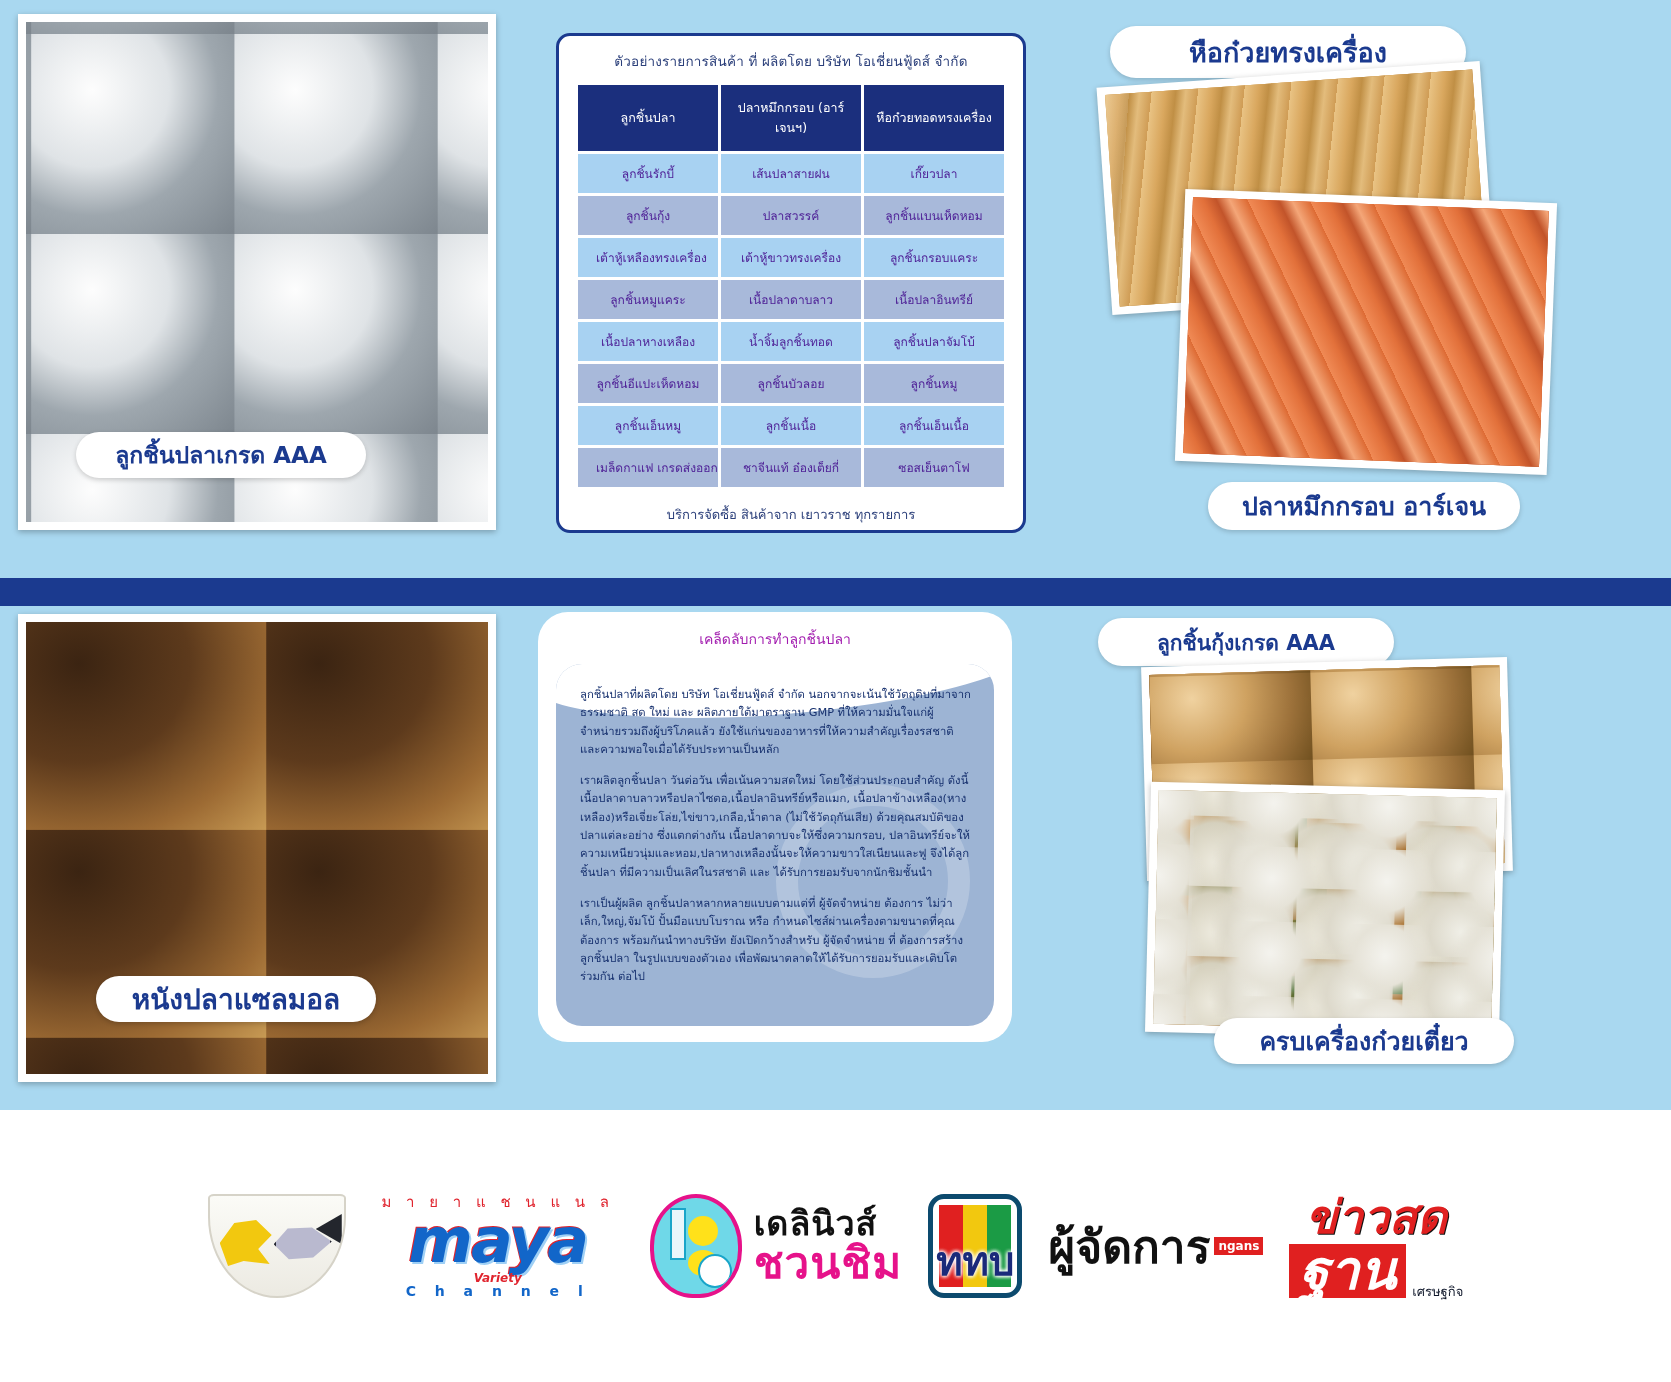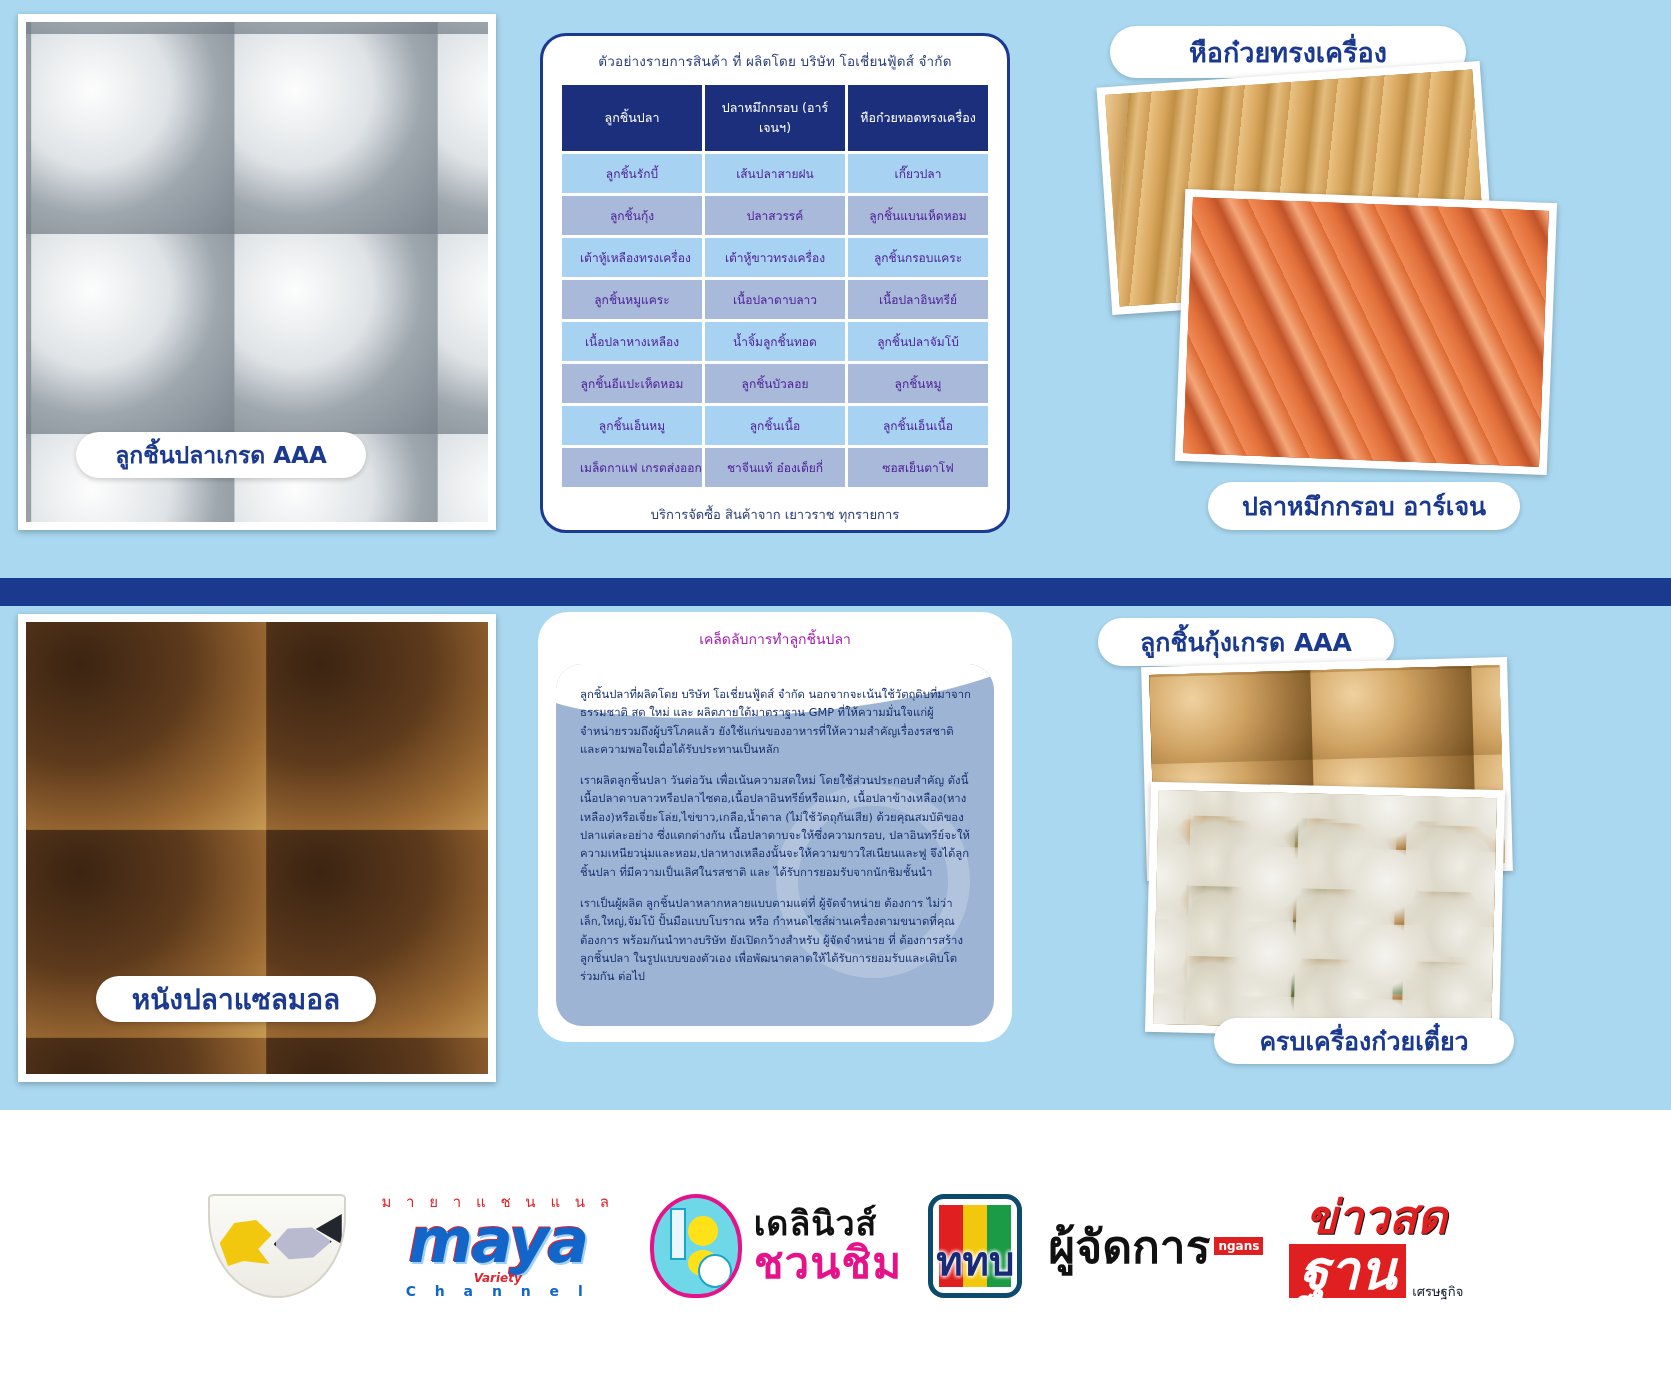--- a/index.html
+++ b/index.html
@@ -115,26 +115,26 @@
     align-items: center;
     justify-content: center;
     text-align: center;
     box-shadow: 0 2px 5px rgba(0,0,0,.18);
     white-space: nowrap;
   }
 
   
   #table-card {
     position: absolute;
-    left: 540px;
+    left: 556px;
     top: 33px;
     width: 470px;
     height: 500px;
     background: #ffffff;
-    border-radius: 26px;
+    border-radius: 14px;
     border: 3px solid #1b3a8f;
     padding: 14px 16px 10px 16px;
   }
   #table-title {
     text-align: center;
     font-size: 13.5px;
     color: #2b3f7a;
     margin-bottom: 10px;
     letter-spacing: .2px;
   }
@@ -455,21 +455,21 @@
 <div id="secret-card">
   <div id="secret-card-bg"></div>
   <div id="secret-title">เคล็ดลับการทำลูกชิ้นปลา</div>
   <div id="secret-body">
     <p class="body-para">ลูกชิ้นปลาที่ผลิตโดย บริษัท โอเชี่ยนฟู้ดส์ จำกัด นอกจากจะเน้นใช้วัตถุดิบที่มาจากธรรมชาติ สด ใหม่ และ ผลิตภายใต้มาตราฐาน GMP ที่ให้ความมั่นใจแก่ผู้จำหน่ายรวมถึงผู้บริโภคแล้ว ยังใช้แก่นของอาหารที่ให้ความสำคัญเรื่องรสชาติและความพอใจเมื่อได้รับประทานเป็นหลัก</p>
     <p class="body-para">เราผลิตลูกชิ้นปลา วันต่อวัน เพื่อเน้นความสดใหม่ โดยใช้ส่วนประกอบสำคัญ ดังนี้ เนื้อปลาดาบลาวหรือปลาไซตอ,เนื้อปลาอินทรีย์หรือแมก, เนื้อปลาข้างเหลือง(หางเหลือง)หรือเจี่ยะโล่ย,ไข่ขาว,เกลือ,น้ำตาล (ไม่ใช้วัตถุกันเสีย) ด้วยคุณสมบัติของปลาแต่ละอย่าง ซึ่งแตกต่างกัน เนื้อปลาดาบจะให้ซึ่งความกรอบ, ปลาอินทรีย์จะให้ความเหนียวนุ่มและหอม,ปลาหางเหลืองนั้นจะให้ความขาวใสเนียนและฟู จึงได้ลูกชิ้นปลา ที่มีความเป็นเลิศในรสชาติ และ ได้รับการยอมรับจากนักชิมชั้นนำ</p>
     <p class="body-para">เราเป็นผู้ผลิต ลูกชิ้นปลาหลากหลายแบบตามแต่ที่ ผู้จัดจำหน่าย ต้องการ ไม่ว่าเล็ก,ใหญ่,จัมโบ้  ปั้นมือแบบโบราณ หรือ กำหนดไซส์ผ่านเครื่องตามขนาดที่คุณต้องการ พร้อมกันนำทางบริษัท ยังเปิดกว้างสำหรับ ผู้จัดจำหน่าย ที่ ต้องการสร้าง ลูกชิ้นปลา ในรูปแบบของตัวเอง เพื่อพัฒนาตลาดให้ได้รับการยอมรับและเติบโตร่วมกัน ต่อไป</p>
   </div>
 </div>
 
-<div class="caption-pill" style="left:1098px; top:618px; width:296px; height:48px; font-size:25px;">
+<div class="caption-pill" style="left:1098px; top:618px; width:296px; height:48px; font-size:21px;">
   <span>ลูกชิ้นกุ้งเกรด AAA</span>
 </div>
 
 <div class="photo-frame rot-c" style="left:1144px; top:662px; width:366px; height:214px;">
   <div class="photo tex-shrimpball"></div>
 </div>
 
 <div class="photo-frame rot-d" style="left:1148px; top:786px; width:354px; height:250px;">
   <div class="photo tex-noodlesoup"></div>
 </div>

